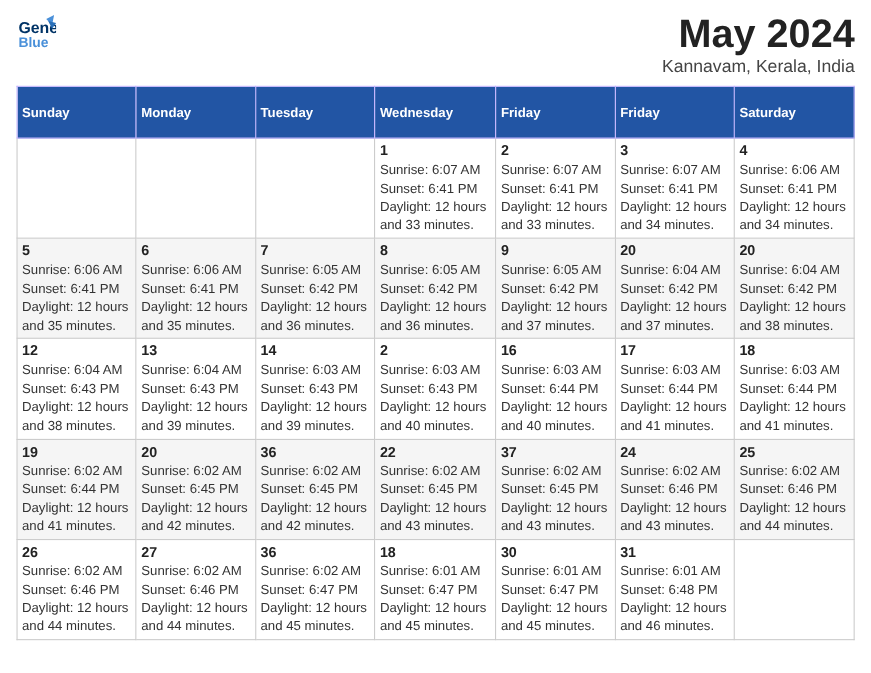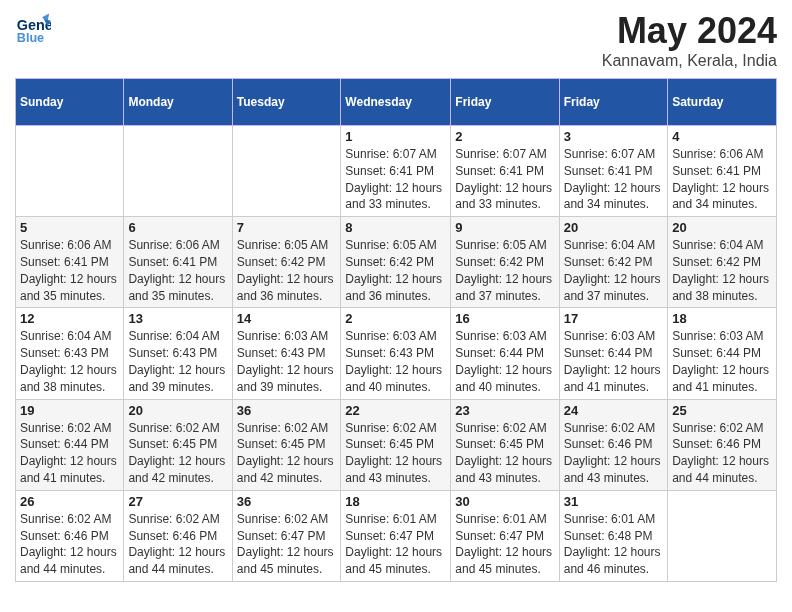--- a/index.html
+++ b/index.html
@@ -274,21 +274,21 @@
 and 42 minutes.</div>
         </td>
         <td>
           <span class="day-number">22</span>
           <div class="day-info" style="white-space: pre-line;">Sunrise: 6:02 AM
 Sunset: 6:45 PM
 Daylight: 12 hours
 and 43 minutes.</div>
         </td>
         <td>
-          <span class="day-number">23</span>
+          <span class="day-number">37</span>
           <div class="day-info" style="white-space: pre-line;">Sunrise: 6:02 AM
 Sunset: 6:45 PM
 Daylight: 12 hours
 and 43 minutes.</div>
         </td>
         <td>
           <span class="day-number">24</span>
           <div class="day-info" style="white-space: pre-line;">Sunrise: 6:02 AM
 Sunset: 6:46 PM
 Daylight: 12 hours

